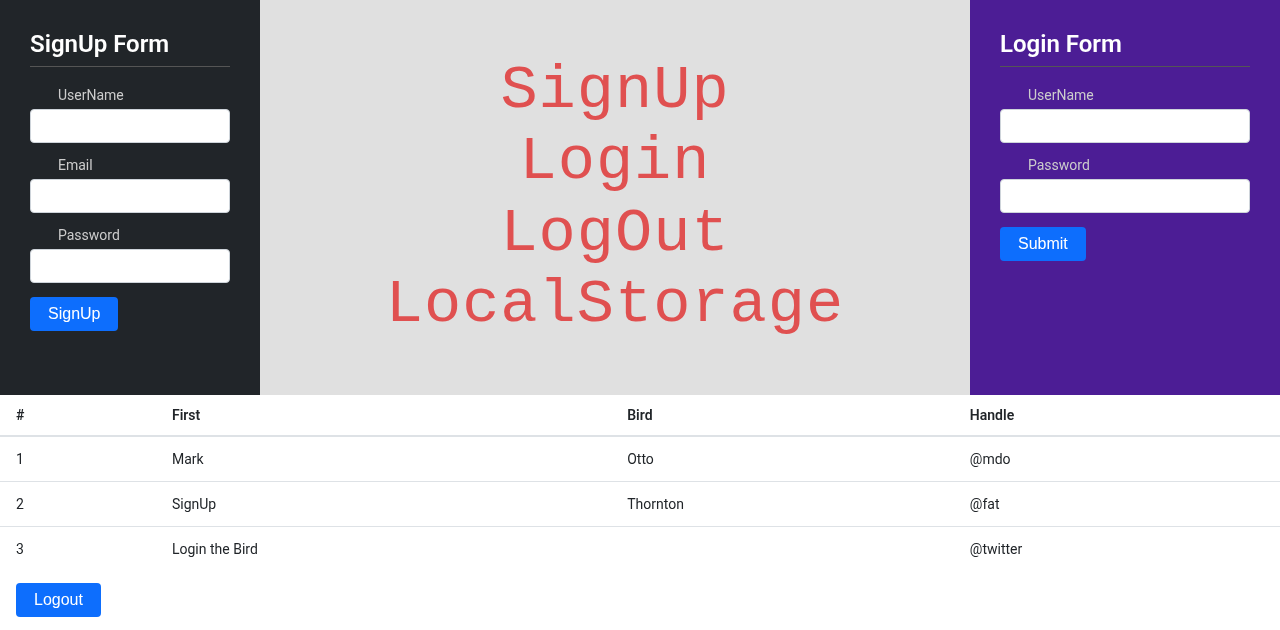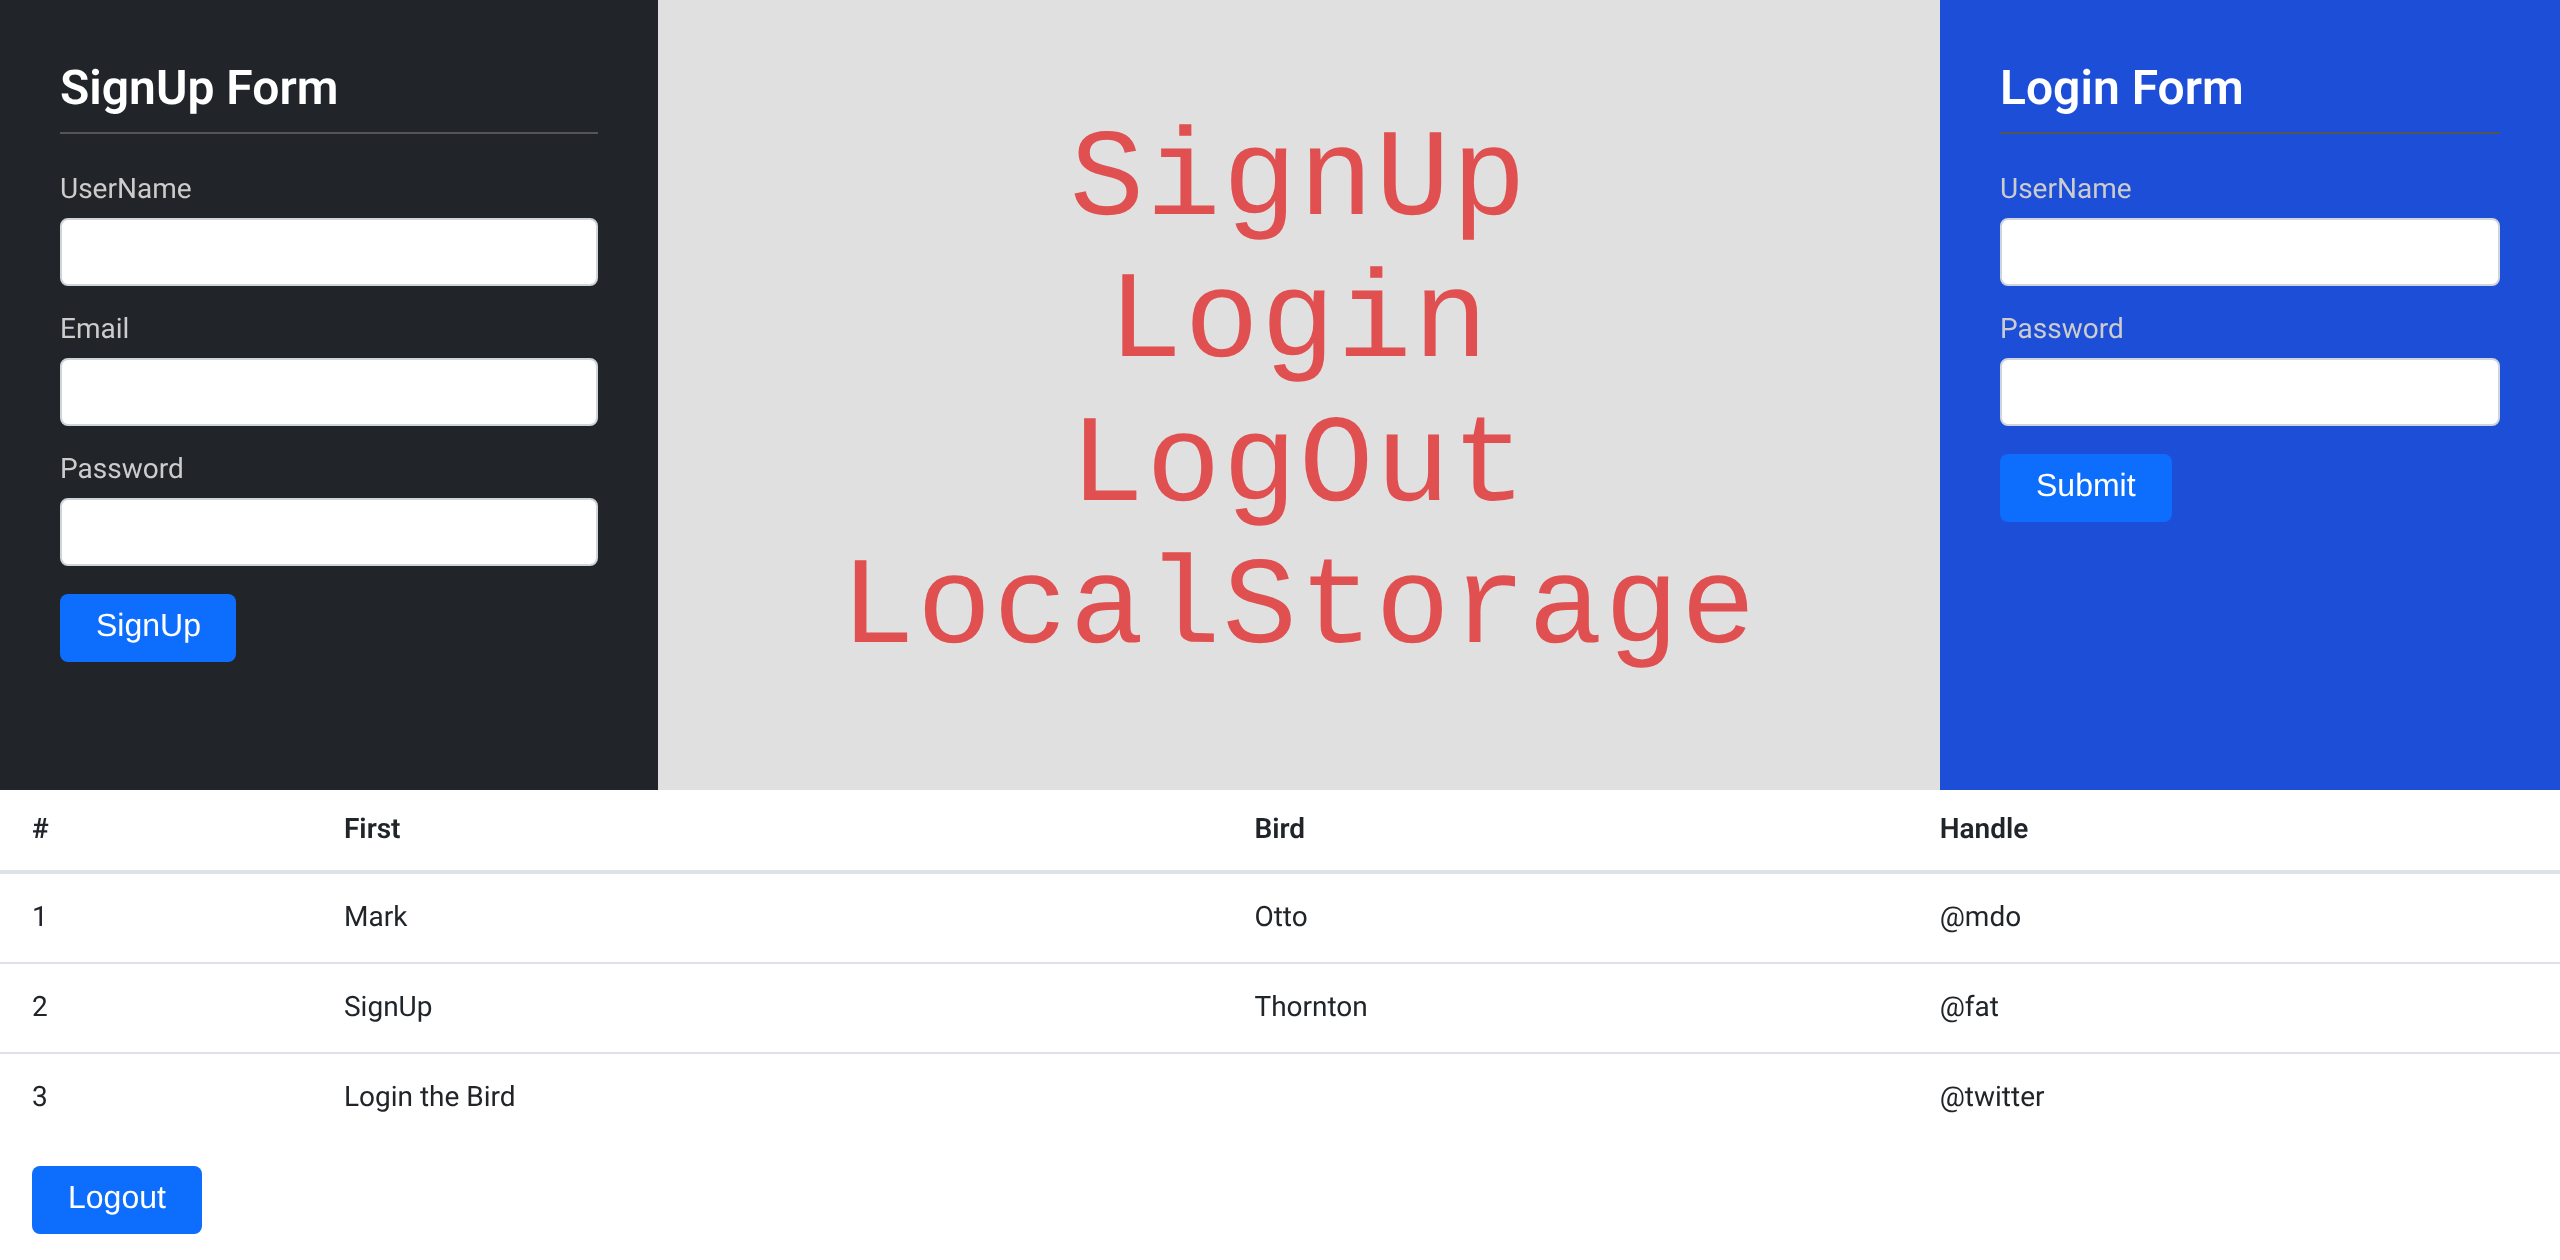--- a/index.html
+++ b/index.html
@@ -15,21 +15,21 @@
       min-height: 630px;
     }
 
     .top-section {
       display: flex;
       height: 395px;
     }
 
     
     .signup-panel {
-      width: 329px;
+      width: 260px;
       background: #212529;
       padding: 30px 30px;
       flex-shrink: 0;
     }
 
     .form-title {
       color: #fff;
       font-size: 24px;
       font-weight: 600;
       margin-bottom: 8px;
@@ -39,20 +39,21 @@
       border: none;
       border-top: 1px solid #555;
       margin-bottom: 20px;
     }
 
     .form-label {
       color: #ccc;
       font-size: 14px;
       margin-bottom: 6px;
       display: block;
+      margin-left: 28px;
     }
 
     .form-input {
       width: 100%;
       padding: 8px 10px;
       background: #fff;
       border: 1px solid #ced4da;
       border-radius: 4px;
       font-size: 14px;
       margin-bottom: 14px;
@@ -88,21 +89,21 @@
       font-family: 'Courier New', Courier, monospace;
       font-weight: 300;
       line-height: 1.15;
       text-align: center;
       letter-spacing: 1px;
     }
 
     
     .login-panel {
       width: 310px;
-      background: #1d4ed8;
+      background: #4c1d95;
       padding: 30px 30px;
       flex-shrink: 0;
     }
 
     
     .table-section {
       padding: 0;
     }
 
     table {

